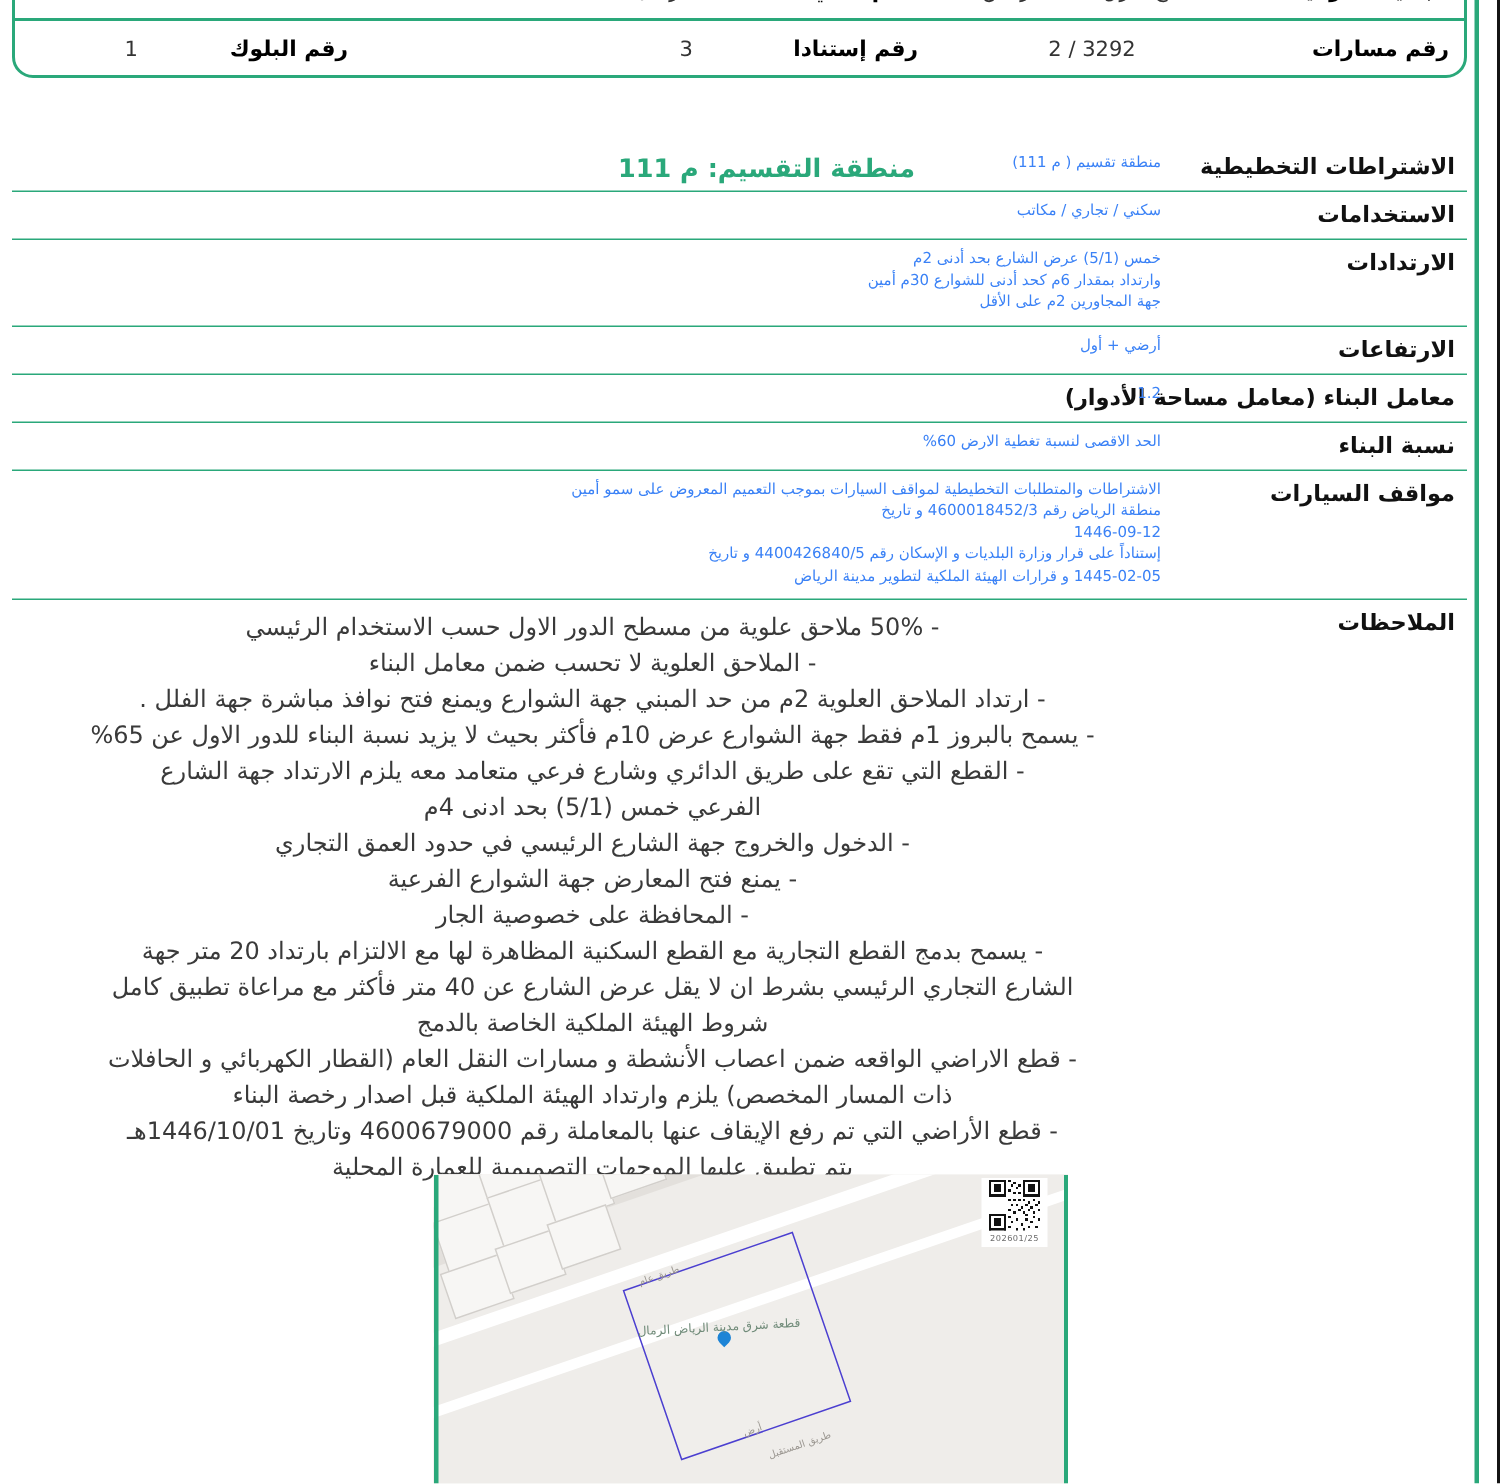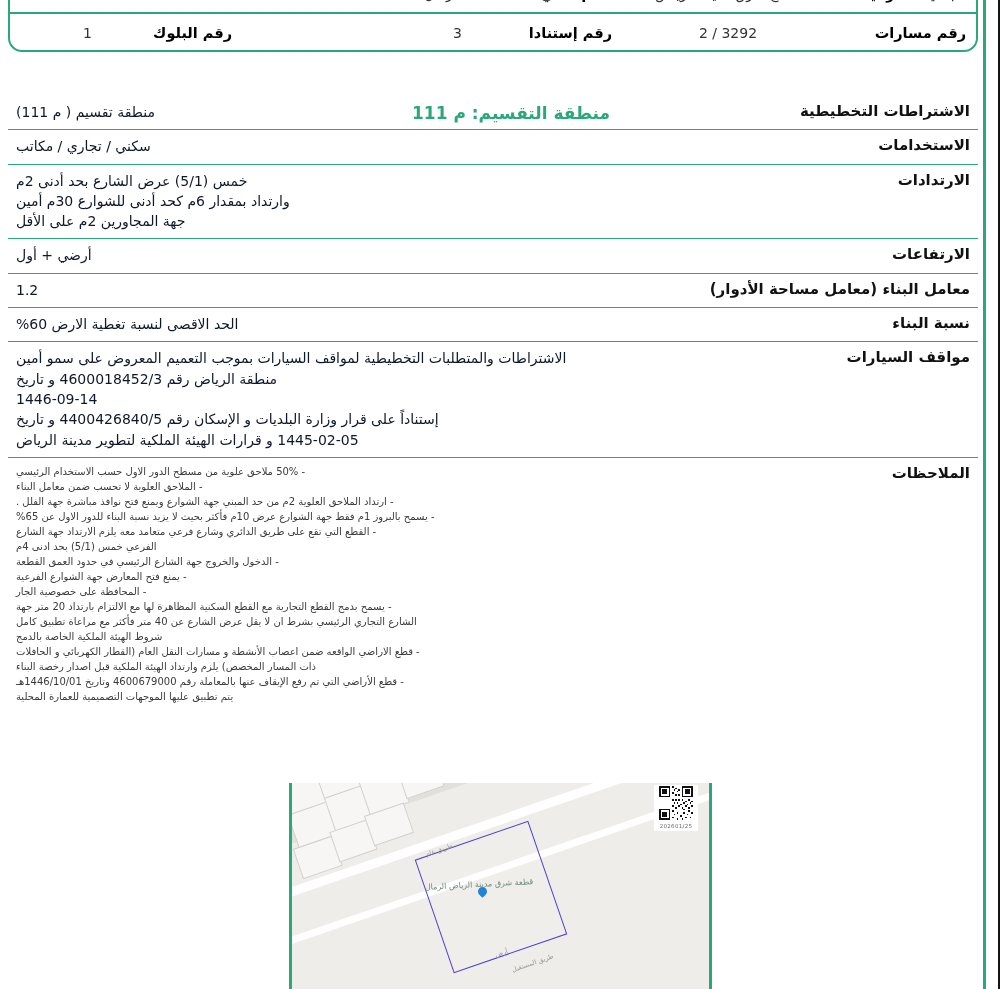--- a/index.html
+++ b/index.html
@@ -80,29 +80,29 @@
   .lbl{
     width:180px;
     font-weight:bold;
     font-size:15px;
     color:#111;
     white-space:nowrap;
     padding-right:12px;
     margin-top:16px;
   }
   .val{
-    text-align:left;
-    font-size:14px;
-    color:#0f172a;
+    text-align:right;
+    font-size:10px;
+    color:#3b82f6;
     line-height:1.45;
   }
   .val .ln{display:block;}
   .notes-val{
-    text-align:left;
-    font-size:10px;
+    text-align:center;
+    font-size:16px;
     color:#3a3a3a;
     line-height:1.5;
   }
   .notes-val .ln{display:block;}
 
   
   .map-wrap{
     position:absolute;
     left:289px;
     top:783px;
@@ -269,35 +269,35 @@
           <td class="lbl">نسبة البناء</td>
           <td class="val">
             <span class="ln">الحد الاقصى لنسبة تغطية الارض 60%</span>
           </td>
         </tr>
         <tr>
           <td class="lbl">مواقف السيارات</td>
           <td class="val">
             <span class="ln">الاشتراطات والمتطلبات التخطيطية لمواقف السيارات بموجب التعميم المعروض على سمو أمين</span>
             <span class="ln">منطقة الرياض رقم 4600018452/3 و تاريخ</span>
-            <span class="ln">1446-09-14</span>
+            <span class="ln">1446-09-12</span>
             <span class="ln">إستناداً على قرار وزارة البلديات و الإسكان رقم 4400426840/5 و تاريخ</span>
             <span class="ln">1445-02-05 و قرارات الهيئة الملكية لتطوير مدينة الرياض</span>
           </td>
         </tr>
         <tr>
           <td class="lbl">الملاحظات</td>
           <td class="notes-val">
             <span class="ln">- 50% ملاحق علوية من مسطح الدور الاول حسب الاستخدام الرئيسي</span>
             <span class="ln">- الملاحق العلوية لا تحسب ضمن معامل البناء</span>
             <span class="ln">- ارتداد الملاحق العلوية 2م من حد المبني جهة الشوارع ويمنع فتح نوافذ مباشرة جهة الفلل .</span>
             <span class="ln">- يسمح بالبروز 1م فقط جهة الشوارع عرض 10م فأكثر بحيث لا يزيد نسبة البناء للدور الاول عن 65%</span>
             <span class="ln">- القطع التي تقع على طريق الدائري وشارع فرعي متعامد معه يلزم الارتداد جهة الشارع</span>
             <span class="ln">الفرعي خمس (5/1) بحد ادنى 4م</span>
-            <span class="ln">- الدخول والخروج جهة الشارع الرئيسي في حدود العمق القطعة</span>
+            <span class="ln">- الدخول والخروج جهة الشارع الرئيسي في حدود العمق التجاري</span>
             <span class="ln">- يمنع فتح المعارض جهة الشوارع الفرعية</span>
             <span class="ln">- المحافظة على خصوصية الجار</span>
             <span class="ln">- يسمح بدمج القطع التجارية مع القطع السكنية المظاهرة لها مع الالتزام بارتداد 20 متر جهة</span>
             <span class="ln">الشارع التجاري الرئيسي بشرط ان لا يقل عرض الشارع عن 40 متر فأكثر مع مراعاة تطبيق كامل</span>
             <span class="ln">شروط الهيئة الملكية الخاصة بالدمج</span>
             <span class="ln">- قطع الاراضي الواقعه ضمن اعصاب الأنشطة و مسارات النقل العام (القطار الكهربائي و الحافلات</span>
             <span class="ln">ذات المسار المخصص) يلزم وارتداد الهيئة الملكية قبل اصدار رخصة البناء</span>
             <span class="ln">- قطع الأراضي التي تم رفع الإيقاف عنها بالمعاملة رقم 4600679000 وتاريخ 1446/10/01هـ</span>
             <span class="ln">يتم تطبيق عليها الموجهات التصميمية للعمارة المحلية</span>
           </td>

